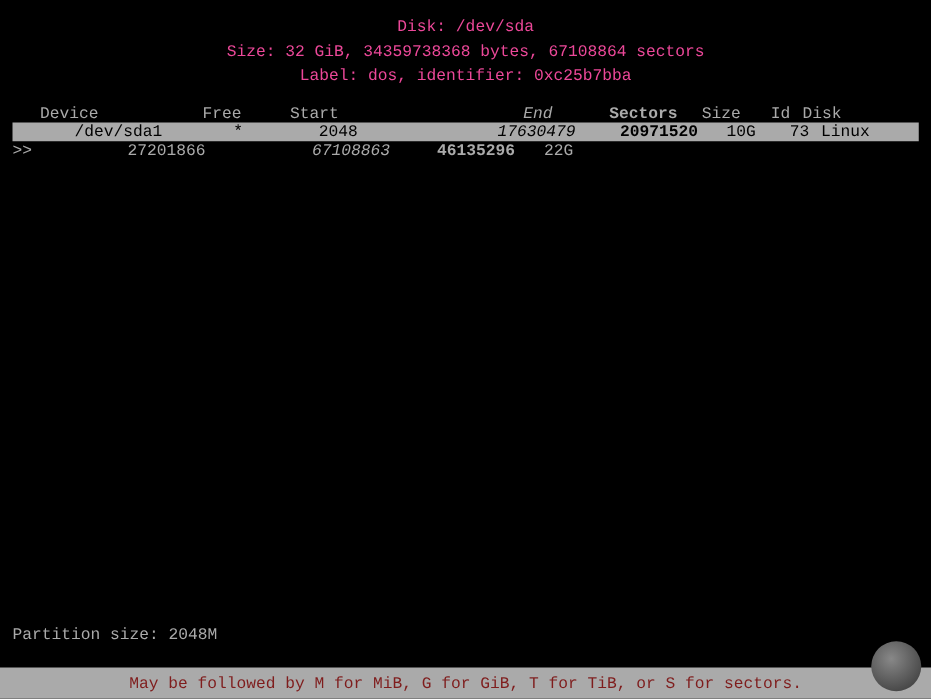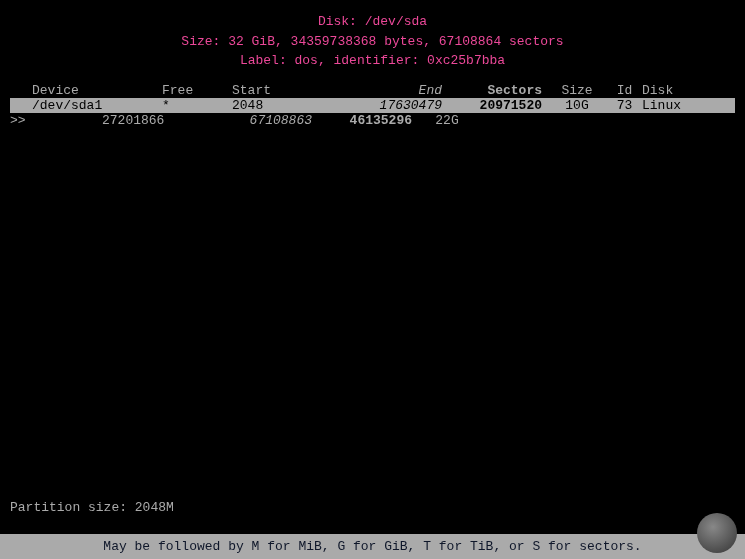--- a/index.html
+++ b/index.html
@@ -53,20 +53,21 @@
     .col-type    { width: 80px; }
 
     .header-row {
       color: #aaaaaa;
       border-bottom: none;
     }
 
     .data-row-highlight {
       color: #000000;
       background-color: #aaaaaa;
+      padding-left: 28px;
     }
 
     .data-row-freespace {
       color: #aaaaaa;
     }
 
     .row-prefix {
       width: 22px;
       display: inline-block;
     }
@@ -74,21 +75,21 @@
     .partition-size-line {
       padding: 4px 10px;
       color: #aaaaaa;
       position: absolute;
       bottom: 40px;
       left: 0;
     }
 
     .help-text {
       background-color: #aaaaaa;
-      color: #0f172a;
+      color: #7f1d1d;
       text-align: center;
       padding: 5px 10px;
       position: absolute;
       bottom: 0;
       left: 0;
       right: 0;
       font-family: Liberation Mono, monospace;
     }
 
     .circle-icon {

